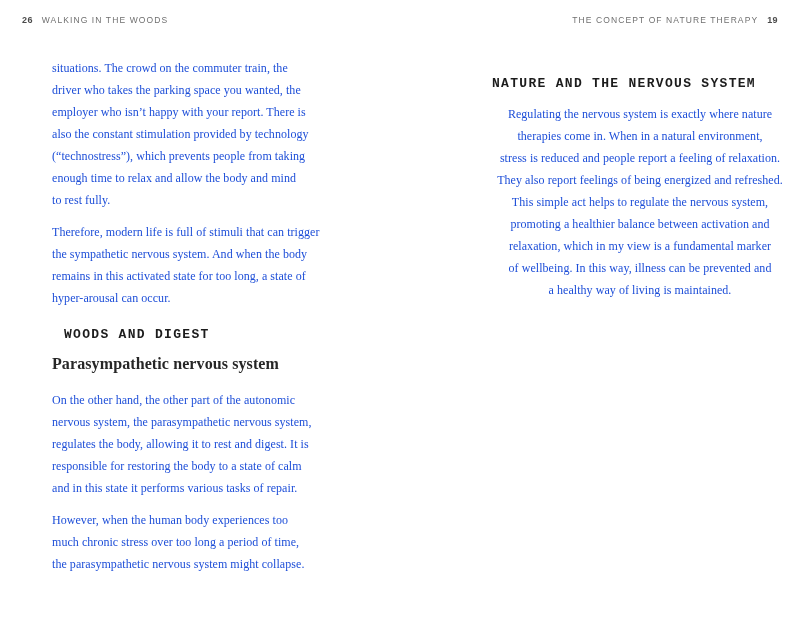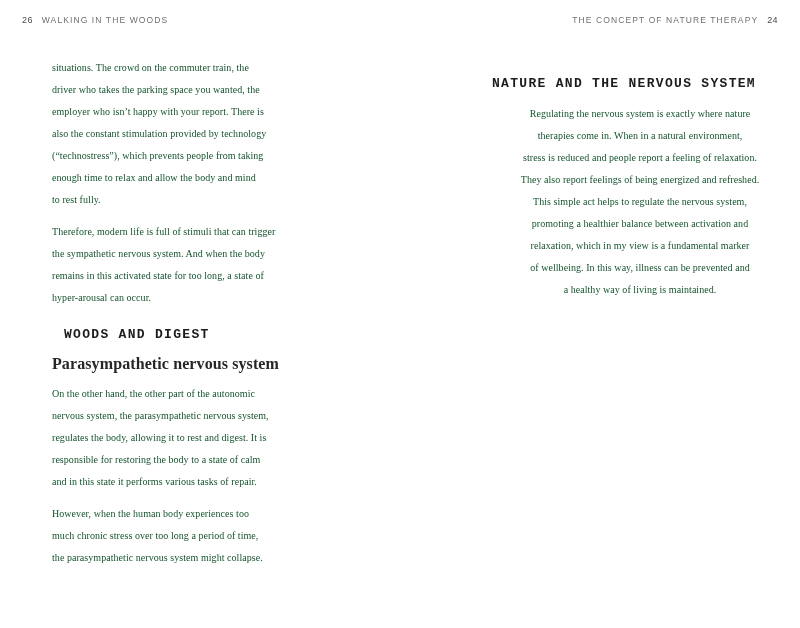--- a/index.html
+++ b/index.html
@@ -27,37 +27,37 @@
     justify-content: space-between;
     align-items: baseline;
     font-family: "Liberation Sans", sans-serif;
     font-size: 8.5px;
     line-height: 11px;
     letter-spacing: 1.1px;
     color: #6f6f6f;
   }
   .rh-group { display: flex; align-items: baseline; gap: 9px; }
   .pagenum {
-    font-weight: 400;
+    font-weight: 700;
     color: #4b4b4b;
     letter-spacing: 0.4px;
     font-size: 9px;
   }
   
   .col {
     position: absolute;
     width: 330px;
   }
   .col-left  { left: 52px;  top: 57px; }
   .col-right { left: 480px; top: 65px; width: 320px; }
   .body-para {
     margin: 0 0 10px 0;
-    font-size: 10px;
+    font-size: 12px;
     line-height: 22px;
-    color: #14532d;
+    color: #1d4ed8;
     letter-spacing: 0.05px;
   }
   .section-heading {
     margin: 12px;
     font-family: Liberation Mono, monospace;
     font-weight: 700;
     font-size: 13px;
     line-height: 14px;
     letter-spacing: 1.3px;
     color: #1c1c1c;
@@ -65,36 +65,36 @@
   .col-left .section-heading { margin-top: 19px; }
   .sub-heading {
     margin: 12px 0 0 0;
     font-family: "Liberation Serif", serif;
     font-weight: 700;
     font-size: 16px;
     line-height: 20px;
     color: #262626;
     letter-spacing: 0.1px;
   }
-  .sub-heading + .body-para { margin-top: 9px; }
+  .sub-heading + .body-para { margin-top: 15px; }
   .col-right .section-heading + .body-para { margin-top: 10px; text-align: center; }
 </style>
 </head>
 <body>
 
 <div class="spread">
 
   <header class="running-head">
     <div class="rh-group">
       <span class="pagenum">26</span>
       <span class="rh-title">WALKING IN THE WOODS</span>
     </div>
     <div class="rh-group">
       <span class="rh-title">THE CONCEPT OF NATURE THERAPY</span>
-      <span class="pagenum">24</span>
+      <span class="pagenum">19</span>
     </div>
   </header>
 
   <section class="col col-left">
     <p class="body-para">situations. The crowd on the commuter train, the<br>driver who takes the parking space you wanted, the<br>employer who isn’t happy with your report. There is<br>also the constant stimulation provided by technology<br>(“technostress”), which prevents people from taking<br>enough time to relax and allow the body and mind<br>to rest fully.</p>
     <p class="body-para">Therefore, modern life is full of stimuli that can trigger<br>the sympathetic nervous system. And when the body<br>remains in this activated state for too long, a state of<br>hyper-arousal can occur.</p>
     <h2 class="section-heading">WOODS AND DIGEST</h2>
     <h3 class="sub-heading">Parasympathetic nervous system</h3>
     <p class="body-para">On the other hand, the other part of the autonomic<br>nervous system, the parasympathetic nervous system,<br>regulates the body, allowing it to rest and digest. It is<br>responsible for restoring the body to a state of calm<br>and in this state it performs various tasks of repair.</p>
     <p class="body-para">However, when the human body experiences too<br>much chronic stress over too long a period of time,<br>the parasympathetic nervous system might collapse.</p>

